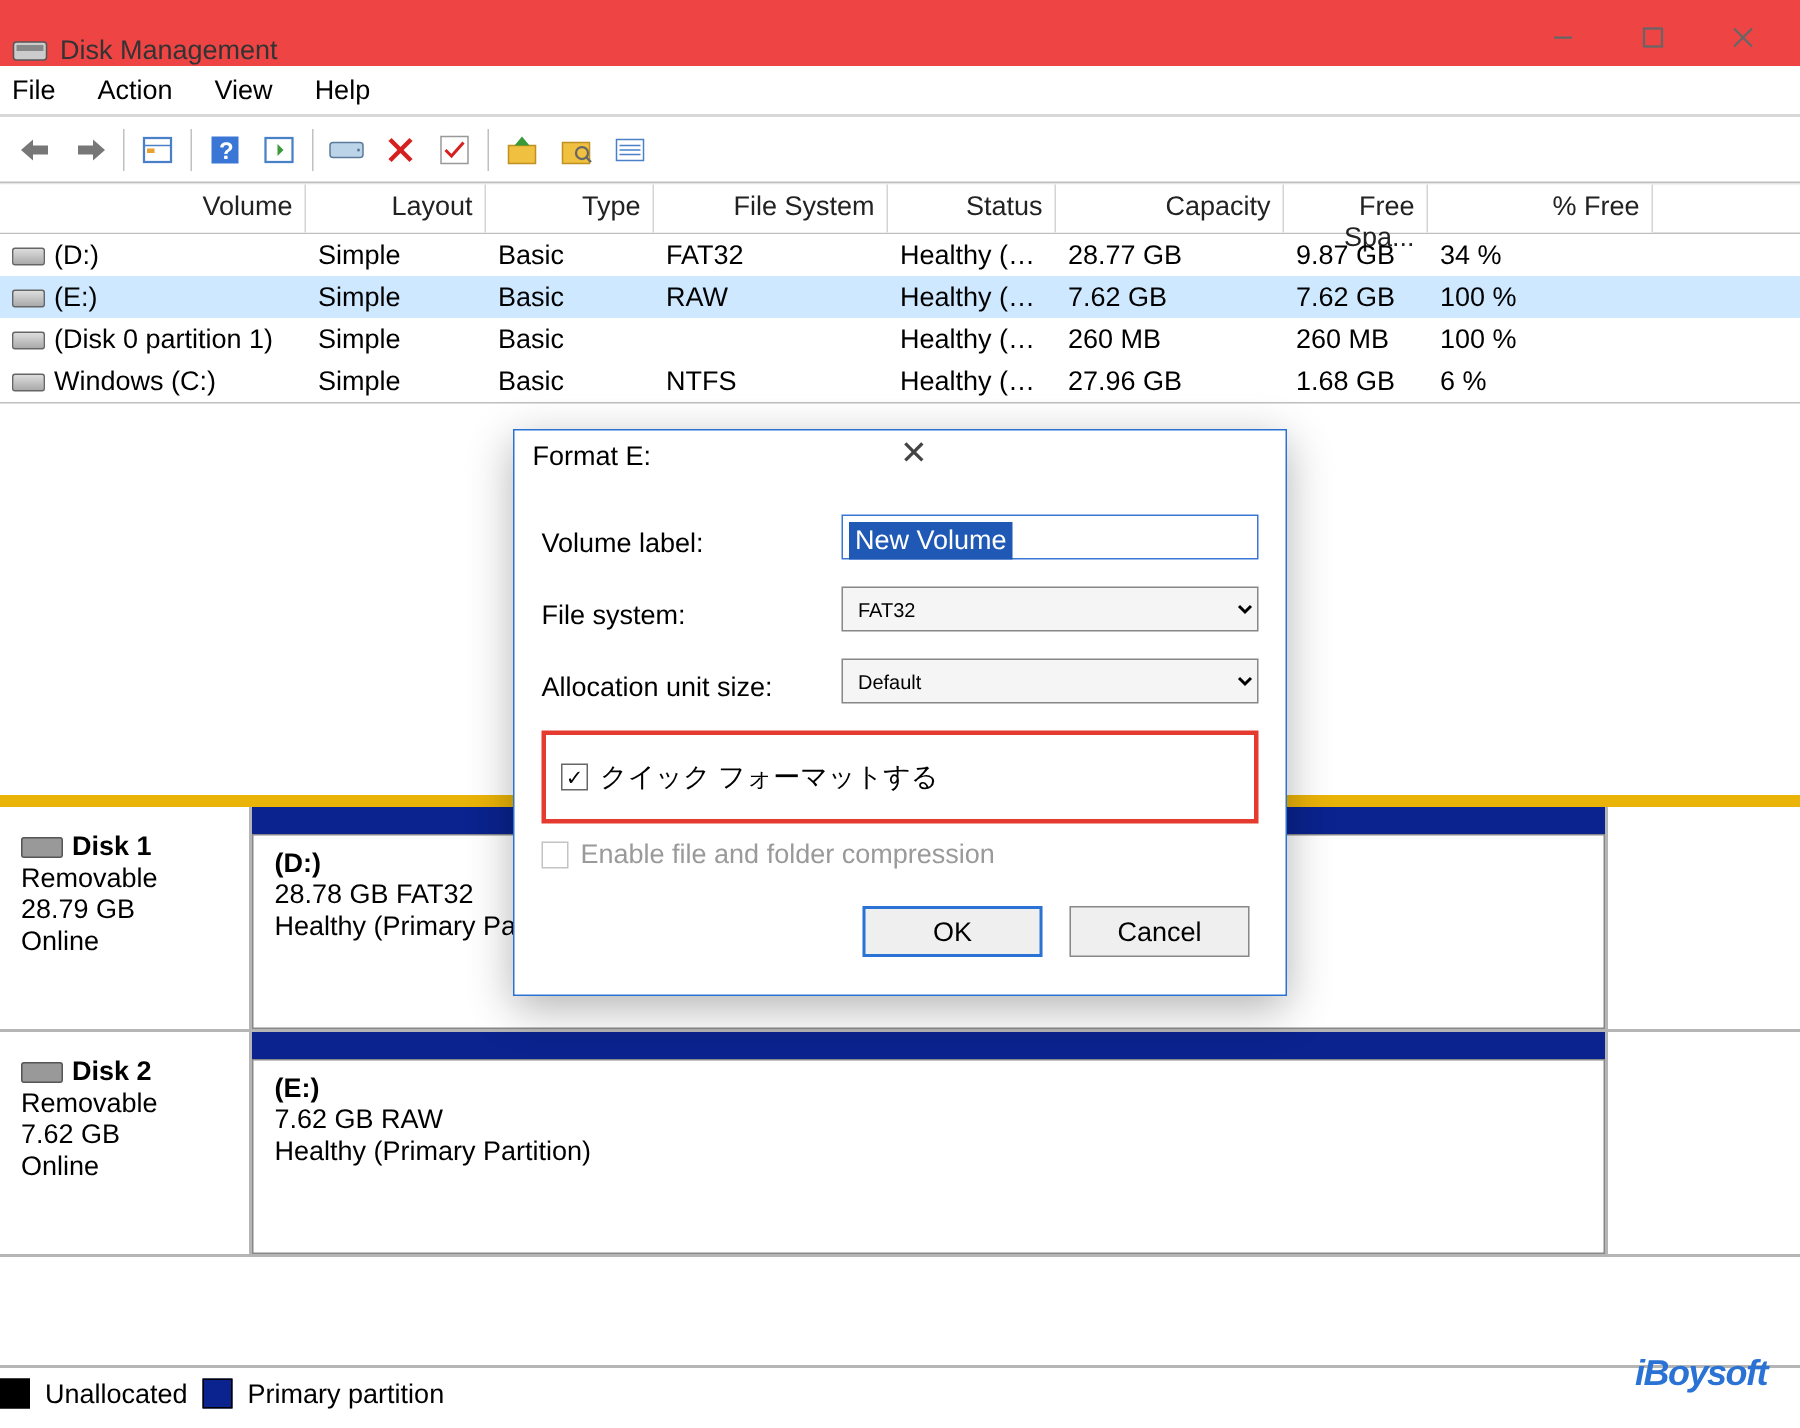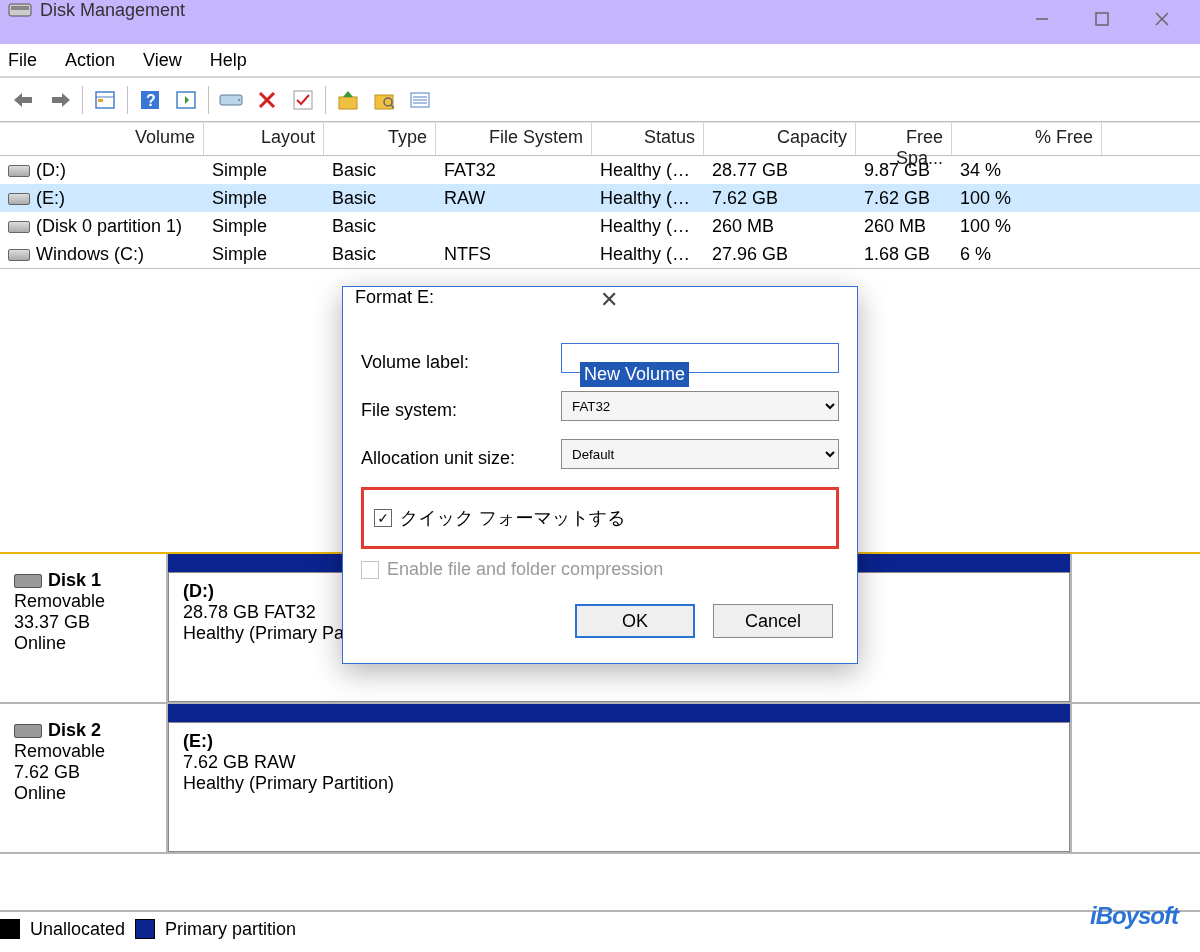--- a/index.html
+++ b/index.html
@@ -1,19 +1,19 @@
 <!DOCTYPE html>
 <html><head>
 <meta charset="utf-8">
 <style>
 * { box-sizing: border-box; margin: 0; padding: 0; font-family: "Segoe UI", Tahoma, sans-serif; }
 body { background: #fff; width: 1200px; height: 952px; position: relative; overflow: hidden; font-size: 18px; color: #000; }
 
 
-.titlebar { height: 44px; display: flex; align-items: flex-start; padding: 0 8px; background: #c4b5fd; }
+.titlebar { height: 44px; display: flex; align-items: flex-end; padding: 0 8px; background: #ef4444; }
 .titlebar .app-icon { width: 24px; height: 20px; margin-right: 8px; }
 .titlebar .title { flex: 1; color: #333; }
 .titlebar .win-btn { width: 60px; height: 38px; display: flex; align-items: center; justify-content: center; color: #666; font-size: 20px; }
 .titlebar .win-btn svg { stroke: #666; }
 
 
 .menubar { height: 34px; display: flex; align-items: center; padding: 0 8px; border-bottom: 2px solid #d8d8d8; }
 .menubar span { margin-right: 28px; }
 
 
@@ -28,47 +28,47 @@
 .voltable .row { display: flex; height: 28px; align-items: center; }
 .voltable .row .cell { padding: 0 8px; white-space: nowrap; overflow: hidden; text-overflow: ellipsis; }
 .voltable .row.sel { background: #cde8ff; }
 .voltable .row.sel .cell.first { background: #cde8ff; }
 
 .c0{width:204px}.c1{width:120px}.c2{width:112px}.c3{width:156px}.c4{width:112px}.c5{width:152px}.c6{width:96px}.c7{width:150px}
 
 .vol-icon{display:inline-block;width:22px;height:12px;border:1px solid #666;background:linear-gradient(#ddd,#aaa);margin-right:6px;vertical-align:middle;border-radius:2px}
 
 
-.diskpanes{position:absolute;top:552px;left:0;right:0;border-top:2px solid #eab308}
+.diskpanes{position:absolute;top:530px;left:0;right:0;border-top:8px solid #eab308}
 .diskpane{display:flex;border-bottom:2px solid #b5b5b5;background:#fff;min-height:150px}
 .diskinfo{width:168px;border-right:2px solid #b5b5b5;padding:16px 14px}
 .diskinfo .dname{font-weight:700}
 .diskgraph{flex:1;padding:0;display:flex;flex-direction:column}
 .diskgraph .hdrstrip{height:18px;background:#0a238e}
 .diskgraph .body{flex:1;border:1px solid #888;margin:0;position:relative;padding:8px 14px}
 .diskgraph .rightpad{width:130px;border-left:2px solid #b5b5b5;background:#fff}
 
 .disk-ico{display:inline-block;width:28px;height:14px;background:#999;border:1px solid #555;margin-right:6px;vertical-align:middle;border-radius:2px}
 
 
 .legend{position:absolute;bottom:6px;left:0;right:0;height:36px;border-top:2px solid #b5b5b5;display:flex;align-items:center;padding:0 0;gap:10px}
 .swunalloc{width:20px;height:20px;background:#000;border:1px solid #000}
 .swprimary{width:20px;height:20px;background:#0a238e;border:1px solid #000}
 
 
 .dialog{position:absolute;top:286px;left:342px;width:516px;height:378px;background:#fff;border:1px solid #2a72d4;box-shadow:0 8px 28px rgba(0,0,0,.3)}
-.dialog .dlg-title{height:40px;display:flex;align-items:flex-start;padding:0 12px}
+.dialog .dlg-title{height:40px;display:flex;align-items:flex-end;padding:12px 12px}
 .dialog .dlg-title span{flex:1}
 .dialog .dlg-close{font-size:22px;color:#444}
 .dialog .dlg-body{padding:16px 18px 0 18px}
 .dialog .formrow{display:flex;align-items:flex-end;margin-bottom:18px}
 .dialog .formrow label{width:200px}
 .dialog .formrow .field{flex:1}
 .dialog .selinput{height:30px;border:1px solid #3a76d6;padding:0;position:relative}
-.dialog .selinput .seltxt{background:#2059b5;color:#fff;display:inline-block;padding:2px 4px;margin:18px}
+.dialog .selinput .seltxt{background:#2059b5;color:#fff;display:inline-block;padding:2px 4px;margin:4px}
 .dialog select{width:100%;height:30px;border:1px solid #888;background:#f5f5f5;padding:0 6px}
 .dialog .chkrow{display:flex;align-items:center;margin:10px 0;gap:8px}
 .dialog .chkrow.disabled{color:#9a9a9a}
 .dialog .chkbox{width:18px;height:18px;border:1px solid #666;display:inline-flex;align-items:center;justify-content:center;font-size:14px}
 .dialog .chkrow.disabled .chkbox{border-color:#c4c4c4}
 .dialog .hl{border:3px solid #e53a2f;padding:6px 10px;margin:6px 0}
 .dialog .btnrow{display:flex;justify-content:flex-end;gap:18px;margin-top:24px;padding-right:6px}
 .dialog button{width:120px;height:34px;background:#efefef;border:1px solid #888;font-size:18px}
 .dialog button.primary{border:2px solid #2a72d4}
 
@@ -241,21 +241,21 @@
         <div class="cell c7">6 %</div>
       </div>
     </div>
 </div>
 
 <div class="diskpanes">
   <div class="diskpane">
     <div class="diskinfo">
       <div><span class="disk-ico"></span><span class="dname">Disk 1</span></div>
       <div>Removable</div>
-      <div>33.37 GB</div>
+      <div>28.79 GB</div>
       <div>Online</div>
     </div>
     <div class="diskgraph" style="display:flex;flex-direction:row">
       <div style="flex:1;display:flex;flex-direction:column">
         <div class="hdrstrip"></div>
         <div class="body">
           <div style="font-weight:700">(D:)</div>
           <div>28.78 GB FAT32</div>
           <div>Healthy (Primary Pa</div>
         </div>

